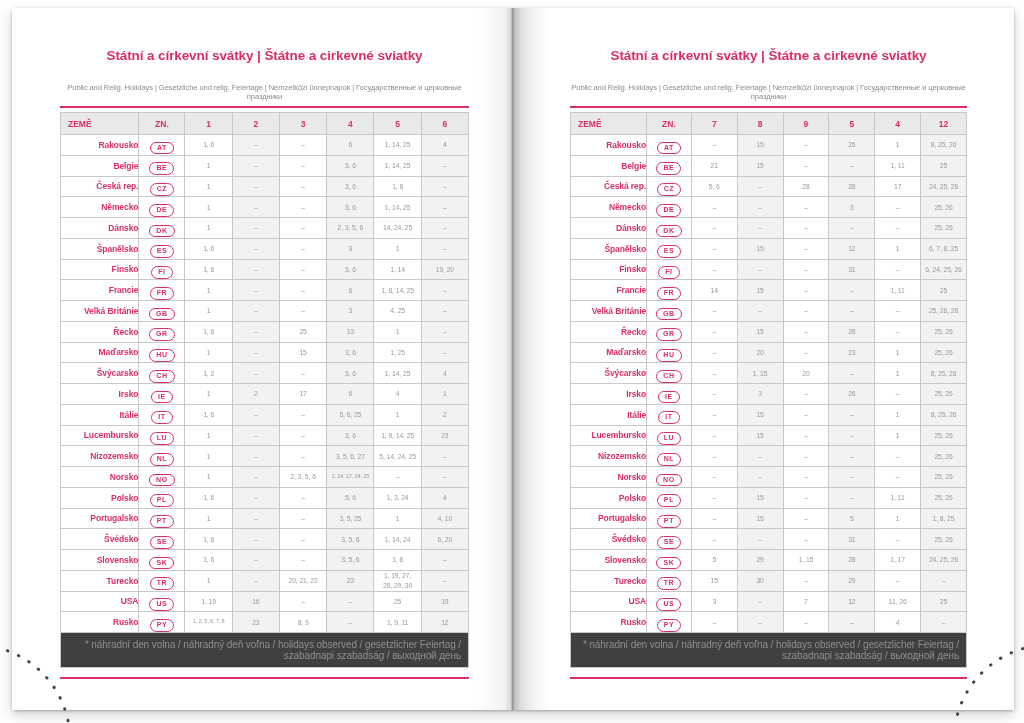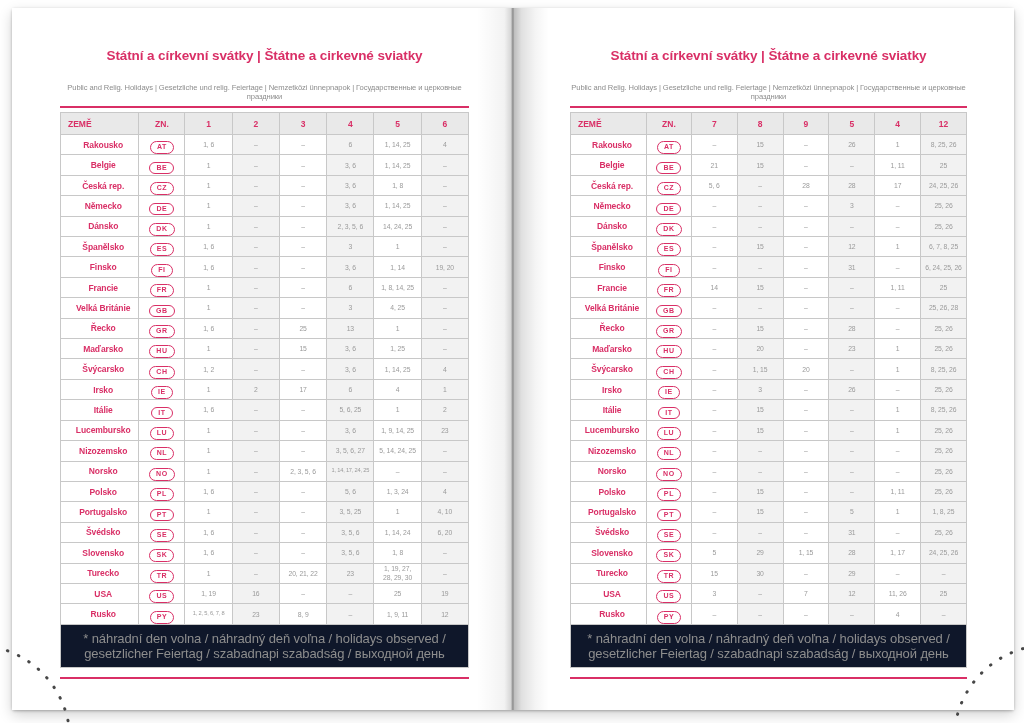--- a/index.html
+++ b/index.html
@@ -32,27 +32,27 @@
       rgba(0,0,0,.04) 82%, rgba(0,0,0,0) 100%);
   }
   .title{color:var(--accent); font-size:13.5px; font-weight:bold; text-align:center; letter-spacing:-.1px;}
   .subtitle{color:var(--muted); font-size:7.6px; text-align:center; margin-top:20px; letter-spacing:-.1px;}
   .rule{height:2px; background:var(--accent); margin-top:5px;}
   .rule-bottom{margin-top:9px;}
   table.holiday-table{width:100%; border-collapse:collapse; table-layout:fixed; height:556px; margin-top:4px;}
   .holiday-table th,.holiday-table td{border:1px solid var(--border); text-align:center; vertical-align:middle; padding:0;}
   .holiday-table thead th{background:var(--header-bg); color:var(--accent); font-size:8.5px; font-weight:bold; height:22px;}
   .holiday-table th.th-country{text-align:left; padding-left:7px;}
-  td.country-cell{text-align:center; padding-left:7px; color:var(--accent); font-weight:bold; font-size:8.5px; letter-spacing:-.1px;}
+  td.country-cell{text-align:right; padding-left:7px; color:var(--accent); font-weight:bold; font-size:8.5px; letter-spacing:-.1px;}
   .code-badge{display:inline-block; border:1px solid var(--accent); color:var(--accent); border-radius:9px;
     font-size:7px; font-weight:bold; padding:1px 6px; letter-spacing:.6px; line-height:1.25; background:#fff;}
   td.value-cell{color:var(--value-text); font-size:6.8px; white-space:pre-line; letter-spacing:-.1px; line-height:1.35;}
   td.value-cell.long{font-size:5.7px; letter-spacing:-.2px;}
   td.shaded{background:var(--shaded);}
-  tr.footnote-row td{text-align:center; font-size:13px; color:var(--muted); padding:6px 7px; height:28px; letter-spacing:-.1px; background:#0f172a;}
+  tr.footnote-row td{text-align:right; font-size:10px; color:var(--muted); padding:6px 7px; height:28px; letter-spacing:-.1px; background:#404040;}
   .arc{position:absolute; pointer-events:none;}
   .arc-left{left:0; top:645px;}
   .arc-right{right:0; top:645px;}
 </style>
 </head>
 <body>
 
 <div class="canvas">
   <div class="book">
 

